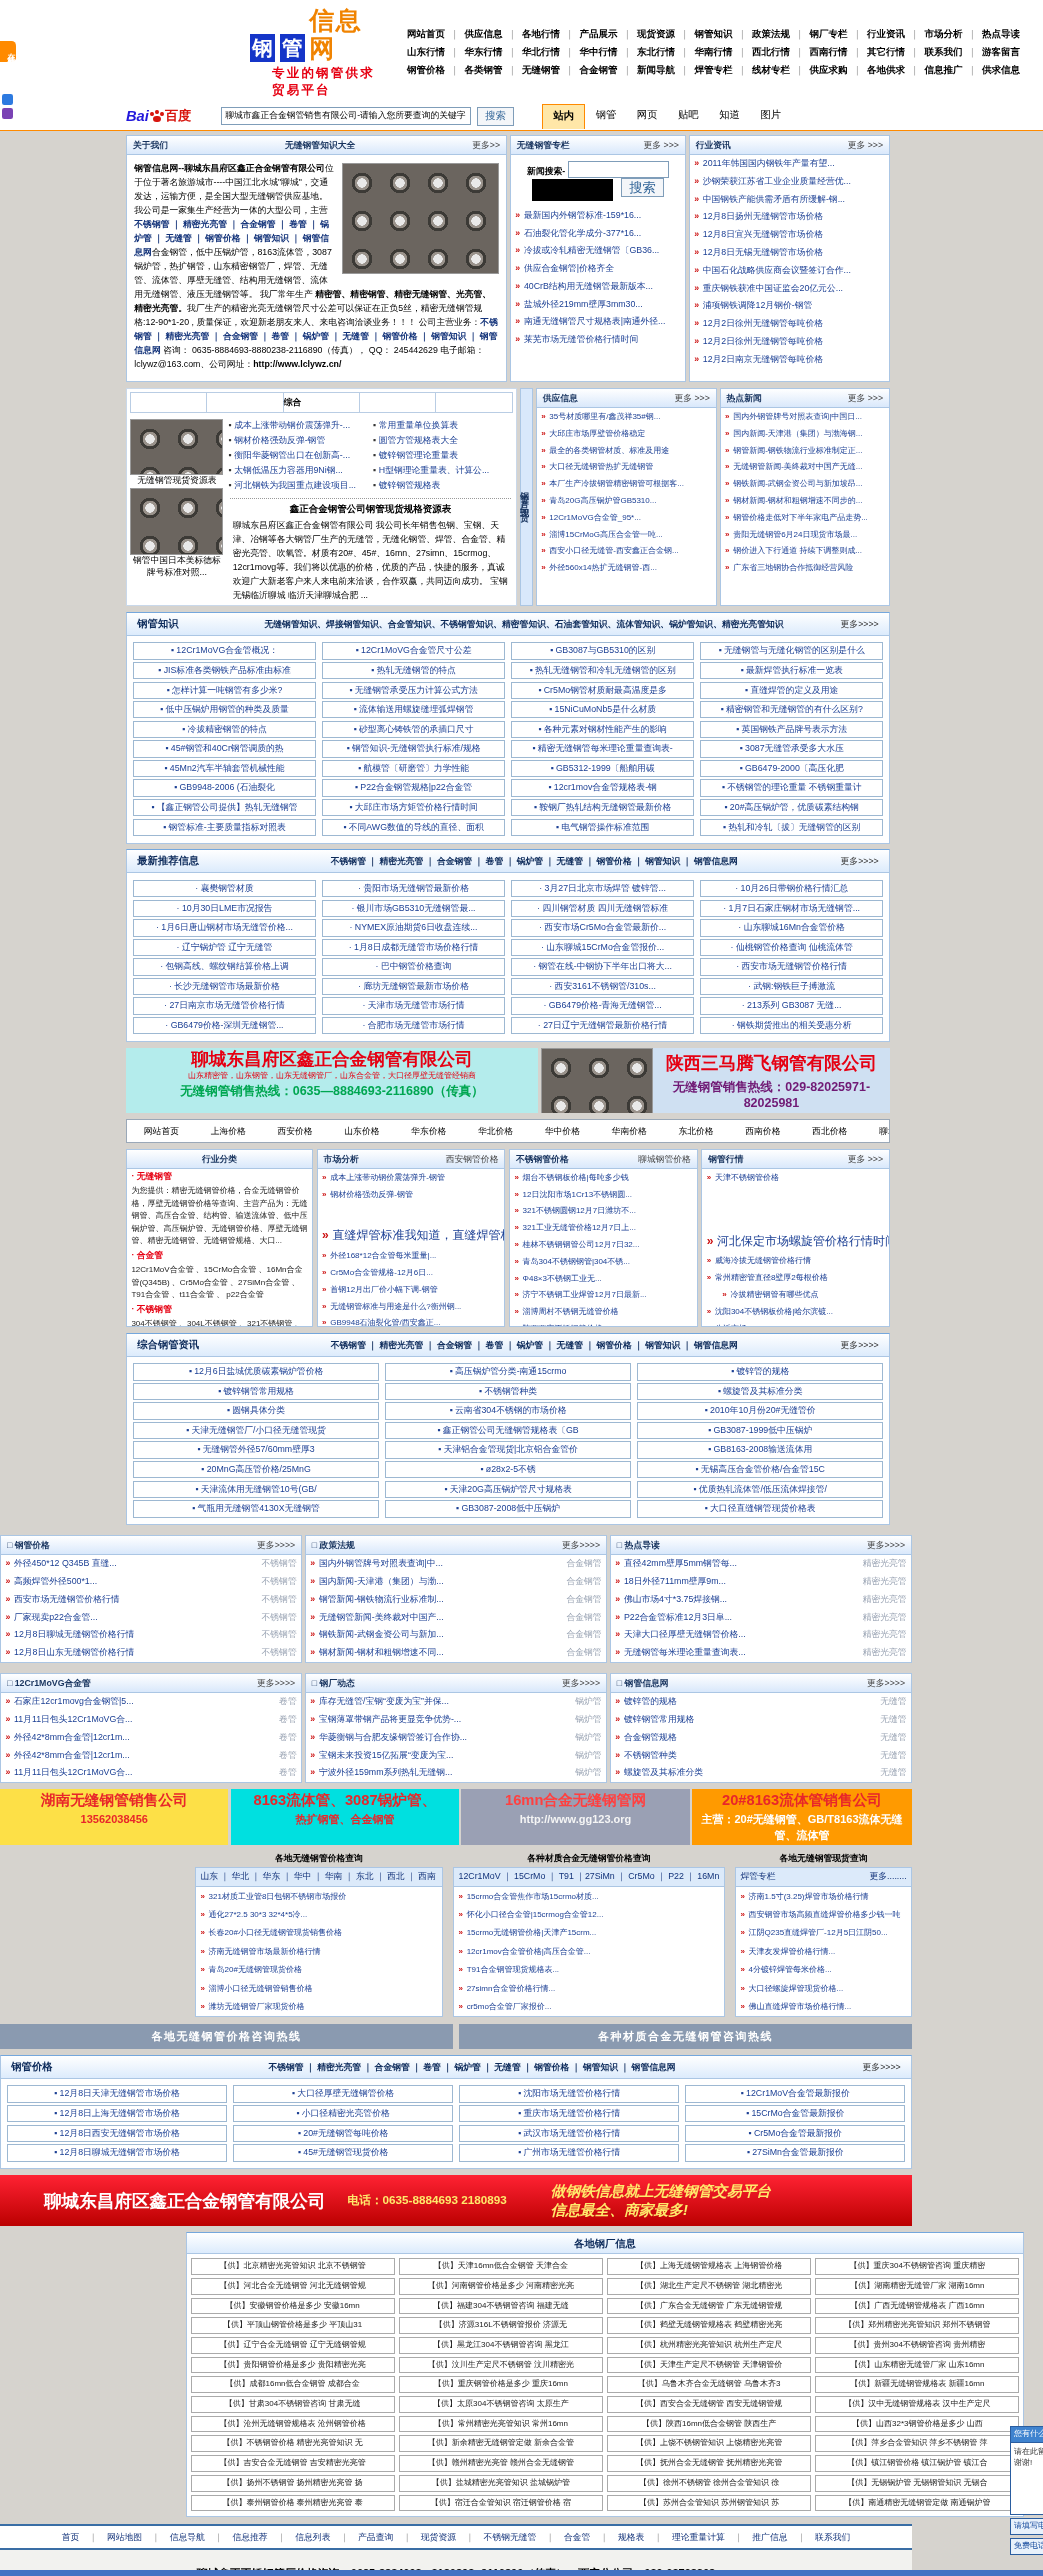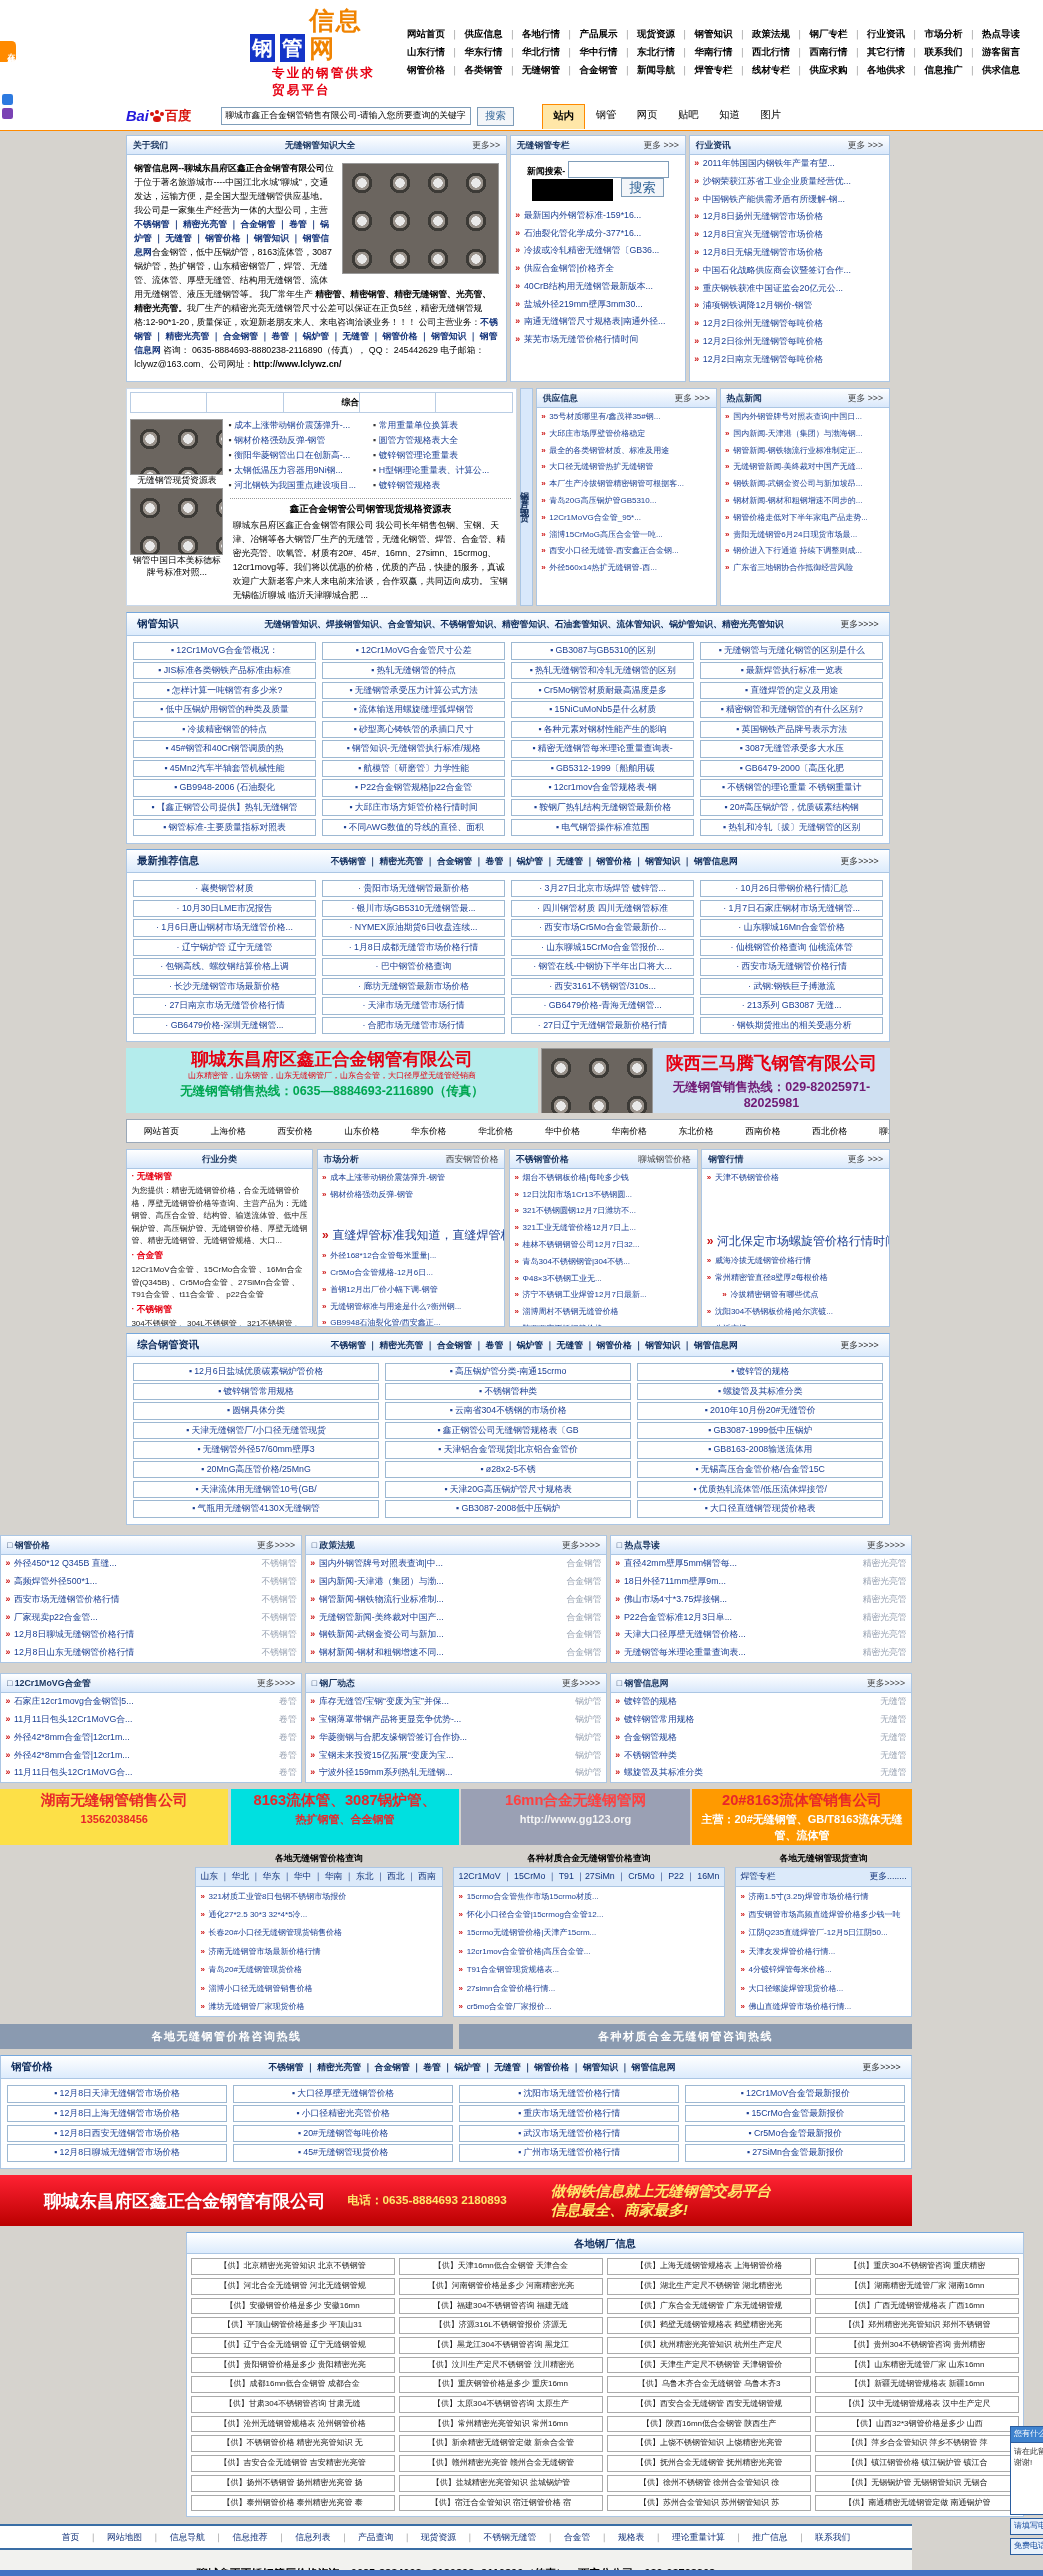--- a/index.html
+++ b/index.html
@@ -54,21 +54,21 @@
 .gcol{flex:1;min-width:0}
 .gbox{border:0.7px solid #9db8d2;margin:2.2px 2.9px;height:15.4px;line-height:15.4px;text-align:center;
  overflow:hidden;white-space:nowrap;color:#1b3f94;cursor:pointer;font-size:8.8px}
 .caption{text-align:center;line-height:11.7px;color:#000}
 .pipes{background-color:#6b655f;background-image:
  radial-gradient(circle at 50% 50%, #e9e9e9 0 17%, #99928b 18% 27%, #3c3a36 28% 38%, rgba(0,0,0,0) 39%);
  background-size:38px 38px;border:0.7px solid #999}
 .vstrip{writing-mode:vertical-rl;text-orientation:upright;background:#d9e8fb;border:0.7px solid #abc6e4;
  color:#17335e;font-weight:bold;text-align:center;letter-spacing:4.4px;padding:7.3px 0.7px;width:13.2px;box-sizing:border-box}
 .tabtable{display:grid;grid-template-columns:repeat(5,1fr);border-top:0.7px solid #b9cde4;border-left:0.7px solid #b9cde4;margin-bottom:5.9px}
-.tabcell{border-right:0.7px solid #b9cde4;border-bottom:0.7px solid #b9cde4;height:19px;line-height:19px;text-align:right;font-weight:bold}
+.tabcell{border-right:0.7px solid #b9cde4;border-bottom:0.7px solid #b9cde4;height:19px;line-height:19px;text-align:left;font-weight:bold}
 .bigbanner{display:flex;margin-top:5.9px;gap:2.9px}
 .bb1{width:412px;height:65px;background:#b4ecec;text-align:center;overflow:hidden}
 .bb1 .t{color:#e60012;font-weight:bold;font-size:17.6px;line-height:23.5px}
 .bb1 .s{color:#e60012;font-size:8px;line-height:10.3px}
 .bb1 .h{color:#00a651;font-weight:bold;font-size:12.5px;line-height:19px}
 .bb2{flex:1;height:65px;display:flex;overflow:hidden;background:#cfe0f2}
 .bb2 .img{width:110px;height:65px}
 .bb2 .tx{flex:1;text-align:center}
 .bb2 .t{color:#e60012;font-weight:bold;font-size:17.6px;line-height:31px}
 .bb2 .h{color:#701a75;font-weight:bold;font-size:12.5px}

